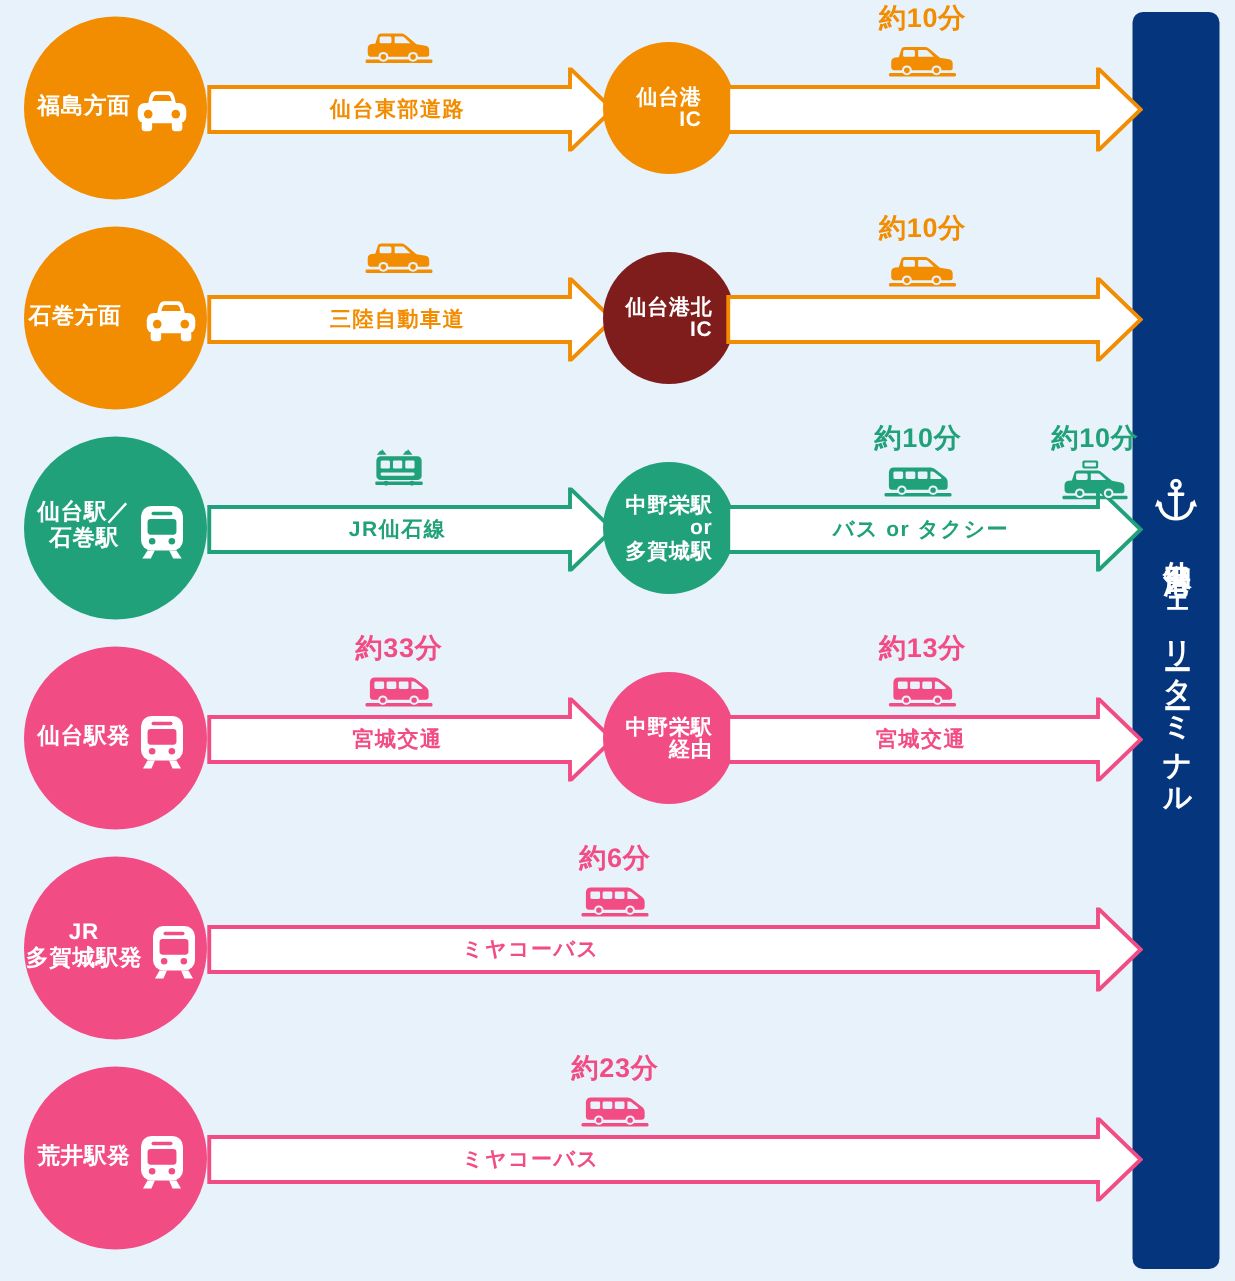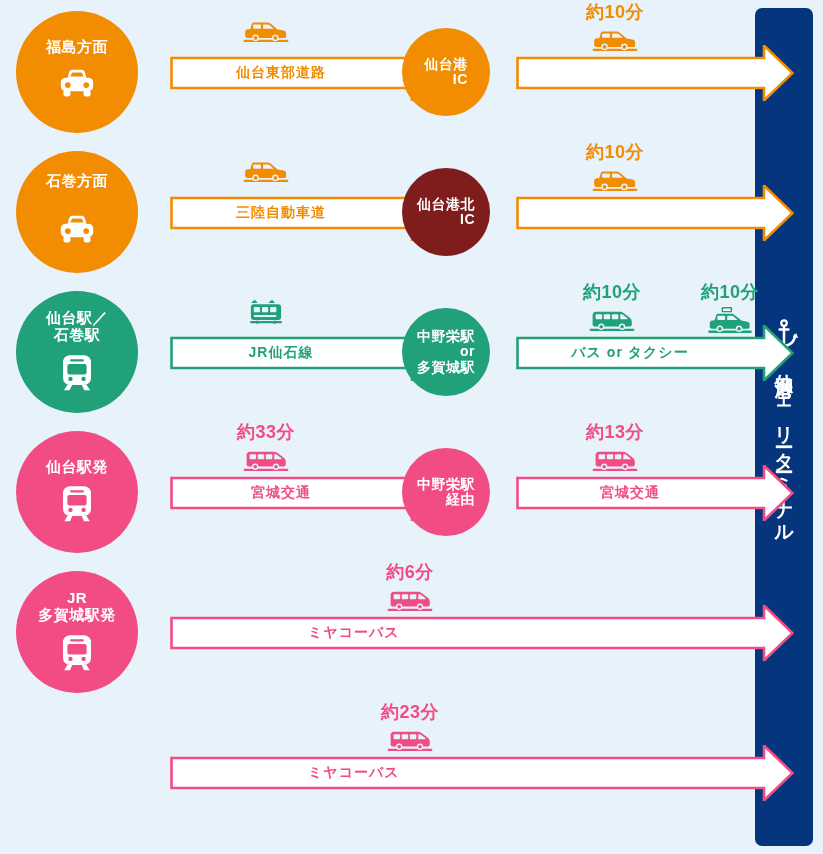--- a/index.html
+++ b/index.html
@@ -24,38 +24,38 @@
     writing-mode:vertical-rl; text-orientation:upright;
     line-height:1.06;
   }
 
   
   .row{position:absolute; left:0; width:760px; height:140px;}
 
   
   .node{
     position:absolute; border-radius:50%;
-    display:flex; flex-direction:column; align-items:center; justify-content:center;
+    display:flex; flex-direction:row; align-items:center; justify-content:center;
     color:#fff; text-align:center; box-sizing:border-box;
   }
   .node.origin{ left:16px; top:8px; width:122px; height:122px; }
   .node .ntext{
     font-size:15px; font-weight:bold; line-height:1.12; letter-spacing:.5px;
     white-space:pre-line;
   }
   .node.origin .ntext{ margin-bottom:2px; }
   .node .nicon{ width:42px; height:46px; display:block; }
   .node.origin .nicon{ margin-top:2px; }
 
   
   .node.mid{ width:88px; height:88px; top:25px; }
   .node.mid .ntext{ font-size:14px; line-height:1.1;text-align:right; }
 
   
-  .arrow{ position:absolute; height:56px;padding-left:32px; }
+  .arrow{ position:absolute; height:56px; }
   .arrow svg{ display:block; width:100%; height:100%; }
   .arrow .alabel{
     position:absolute; left:0; right:18px; top:0; bottom:0;
     display:flex; align-items:center; justify-content:center;
     font-size:14px; font-weight:bold; letter-spacing:1px;
     pointer-events:none;
   }
 
   
   .annot{ position:absolute; width:92px; text-align:center; }
@@ -477,20 +477,38 @@
     <circle cx="17" cy="26.4" r="4.4"></circle>
     <circle cx="46" cy="26.4" r="4.4"></circle>
   </g>
   <g fill="#f24c84">
     <circle cx="17" cy="26.4" r="2.5"></circle>
     <circle cx="46" cy="26.4" r="2.5"></circle>
   </g>
           </svg></span></div>
     </div>
     <div class="row" style="top: 703px;">
+      <div class="node origin" style="background: rgb(242, 76, 132);">
+        <div class="ntext">荒井駅発</div>
+        <span>
+          <svg class="nicon" viewBox="0 0 48 48">
+  <g fill="#ffffff">
+    <rect x="8" y="6" width="32" height="34" rx="8"></rect>
+    <path d="M13 40l-3.5 6H16l2.6-6z"></path>
+    <path d="M35 40l3.5 6H32l-2.6-6z"></path>
+  </g>
+  <g fill="#f24c84">
+    <rect x="16" y="10.5" width="16" height="2.6" rx="1.3"></rect>
+    <rect x="13" y="16" width="22" height="12" rx="2.4"></rect>
+    <circle cx="16.5" cy="33" r="2.5"></circle>
+    <circle cx="31.5" cy="33" r="2.5"></circle>
+  </g>
+          </svg>
+        </span>
+      </div>
       <div class="arrow" style="left: 138px; width: 624px; top: 42px;">
         <svg viewBox="0 0 624 56" preserveAspectRatio="none">
     <path d="M 1.5 13
              L 594 13
              L 594 0.5
              L 622.5 28
              L 594 55.5
              L 594 43
              L 1.5 43 Z" fill="#ffffff" stroke="#f24c84" stroke-width="2.6" stroke-linejoin="miter"></path>
   </svg>

